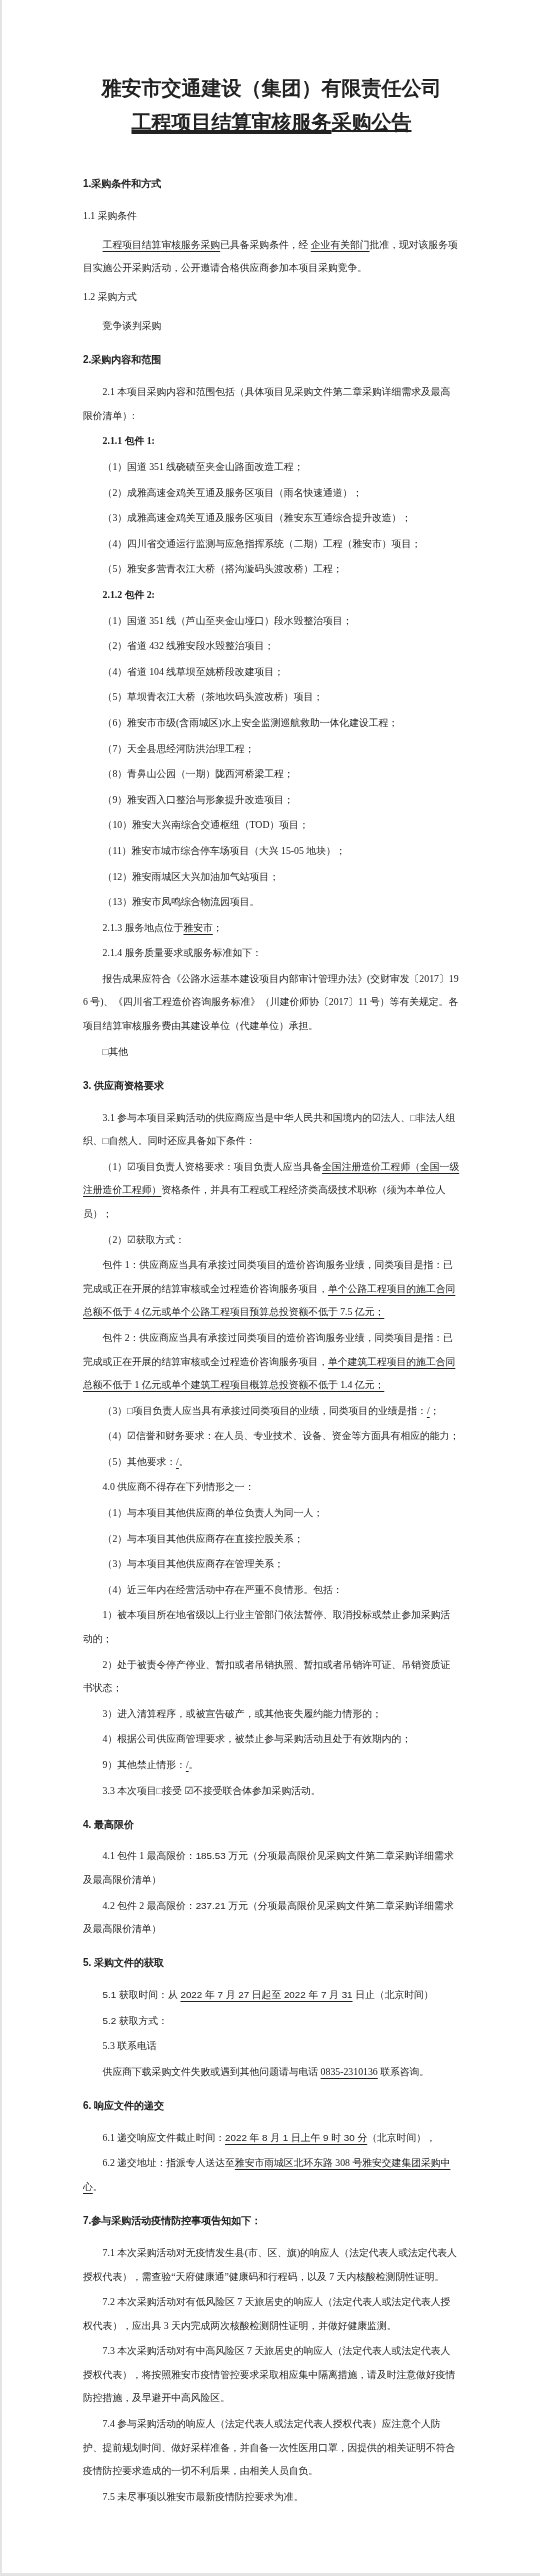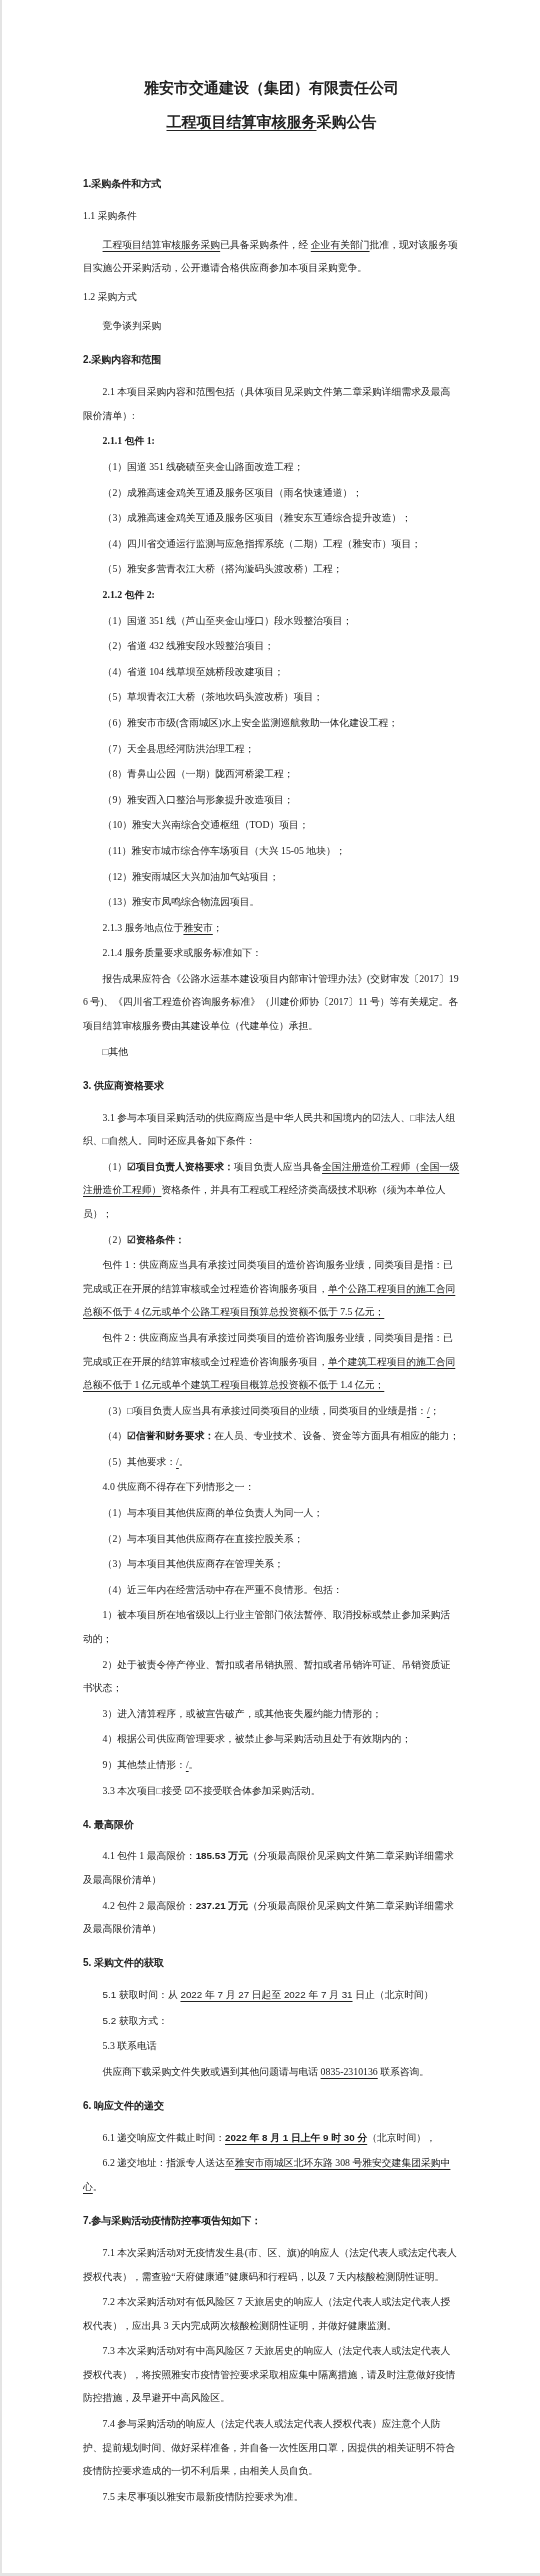--- a/index.html
+++ b/index.html
@@ -8,31 +8,31 @@
     padding:71px 80px 0 81px;overflow:hidden;color:#222222;
     border-left:2px solid #e4e4e4;border-bottom:3.4px solid #e4e4e4;margin:0;
   }
   .blk{
     font-family:"Liberation Serif","DejaVu Serif",serif;
     font-size:9.8px;line-height:23.6px;margin:2px 0;text-indent:2em;
     word-break:break-all;
   }
   .title{
     font-family:"Liberation Sans","DejaVu Sans",sans-serif;font-weight:bold;
-    font-size:15px;line-height:34px;text-align:center;text-indent:0;margin:0;
+    font-size:20px;line-height:34px;text-align:center;text-indent:0;margin:0;
   }
-  .title + .title{margin-bottom:32px;}
+  .title + .title{margin-bottom:32px;text-decoration:underline;}
   .h{
     font-family:"Liberation Sans","DejaVu Sans",sans-serif;font-weight:bold;
     font-size:10px;line-height:26px;text-indent:0;margin:9.5px 0 6.8px 0;
   }
   .sub{text-indent:0;margin:5.4px 0;}
   .pb{font-weight:bold;}
   .u{text-decoration:underline;text-underline-offset:3.4px;}
-  .b{font-weight:bold;}
+  .b{font-weight:normal;}
   .sans{font-family:"Liberation Sans","DejaVu Sans",sans-serif;}
 </style>
 </head>
 <body>
 
 <div id="page">
   <div id="doc-body">
       <div class="blk title"><span>雅安市交通建设（集团）有限责任公司</span></div>
       <div class="blk title"><span class="u">工程项目结算审核服务</span><span>采购公告</span></div>
       <div class="blk h"><span>1.采购条件和方式</span></div>
@@ -61,21 +61,21 @@
       <div class="blk p"><span>（11）雅安市城市综合停车场项目（大兴 15-05 地块）；</span></div>
       <div class="blk p"><span>（12）雅安雨城区大兴加油加气站项目；</span></div>
       <div class="blk p"><span>（13）雅安市凤鸣综合物流园项目。</span></div>
       <div class="blk p"><span>2.1.3 服务地点位于</span><span class="u">雅安市</span><span>；</span></div>
       <div class="blk p"><span>2.1.4 服务质量要求或服务标准如下：</span></div>
       <div class="blk p"><span>报告成果应符合《公路水运基本建设项目内部审计管理办法》(交财审发〔2017〕196 号)、《四川省工程造价咨询服务标准》（川建价师协〔2017〕11 号）等有关规定。各项目结算审核服务费由其建设单位（代建单位）承担。</span></div>
       <div class="blk p"><span>□其他</span></div>
       <div class="blk h"><span>3. 供应商资格要求</span></div>
       <div class="blk p"><span>3.1 参与本项目采购活动的供应商应当是中华人民共和国境内的☑法人、□非法人组织、□自然人。同时还应具备如下条件：</span></div>
       <div class="blk p"><span>（1）</span><span class="b">☑项目负责人资格要求：</span><span>项目负责人应当具备</span><span class="u">全国注册造价工程师（全国一级注册造价工程师）</span><span>资格条件，并具有工程或工程经济类高级技术职称（须为本单位人员）；</span></div>
-      <div class="blk p"><span>（2）</span><span class="b">☑资格条件：</span></div>
+      <div class="blk p"><span>（2）</span><span class="b">☑获取方式：</span></div>
       <div class="blk p"><span>包件 1：供应商应当具有承接过同类项目的造价咨询服务业绩，同类项目是指：已完成或正在开展的结算审核或全过程造价咨询服务项目，</span><span class="u">单个公路工程项目的施工合同总额不低于 4 亿元或单个公路工程项目预算总投资额不低于 7.5 亿元；</span></div>
       <div class="blk p"><span>包件 2：供应商应当具有承接过同类项目的造价咨询服务业绩，同类项目是指：已完成或正在开展的结算审核或全过程造价咨询服务项目，</span><span class="u">单个建筑工程项目的施工合同总额不低于 1 亿元或单个建筑工程项目概算总投资额不低于 1.4 亿元；</span></div>
       <div class="blk p"><span>（3）□项目负责人应当具有承接过同类项目的业绩，同类项目的业绩是指：</span><span class="u">/</span><span>；</span></div>
       <div class="blk p"><span>（4）</span><span class="b">☑信誉和财务要求：</span><span>在人员、专业技术、设备、资金等方面具有相应的能力；</span></div>
       <div class="blk p"><span>（5）其他要求：</span><span class="u">/</span><span>。</span></div>
       <div class="blk p"><span>4.0 供应商不得存在下列情形之一：</span></div>
       <div class="blk p"><span>（1）与本项目其他供应商的单位负责人为同一人；</span></div>
       <div class="blk p"><span>（2）与本项目其他供应商存在直接控股关系；</span></div>
       <div class="blk p"><span>（3）与本项目其他供应商存在管理关系；</span></div>
       <div class="blk p"><span>（4）近三年内在经营活动中存在严重不良情形。包括：</span></div>

